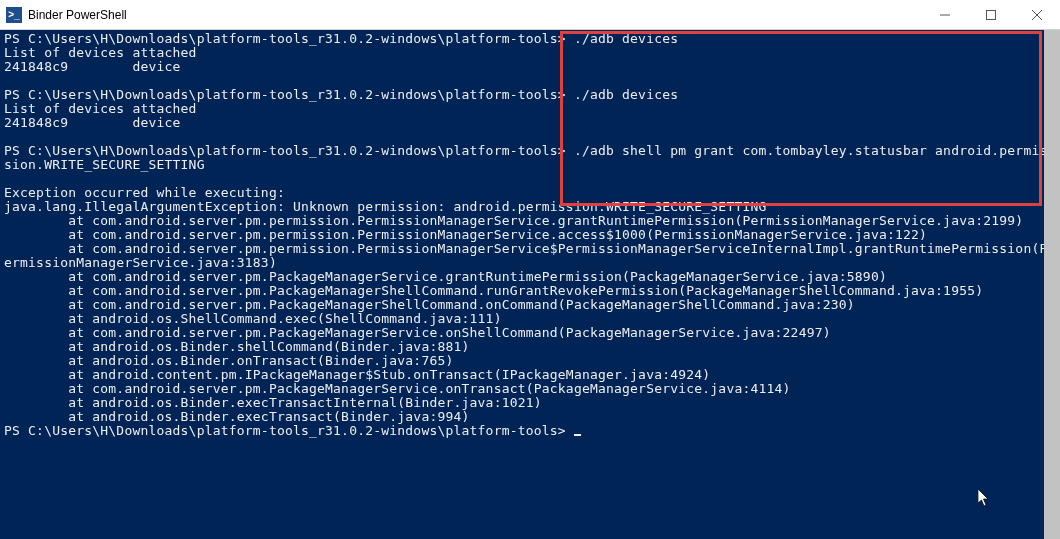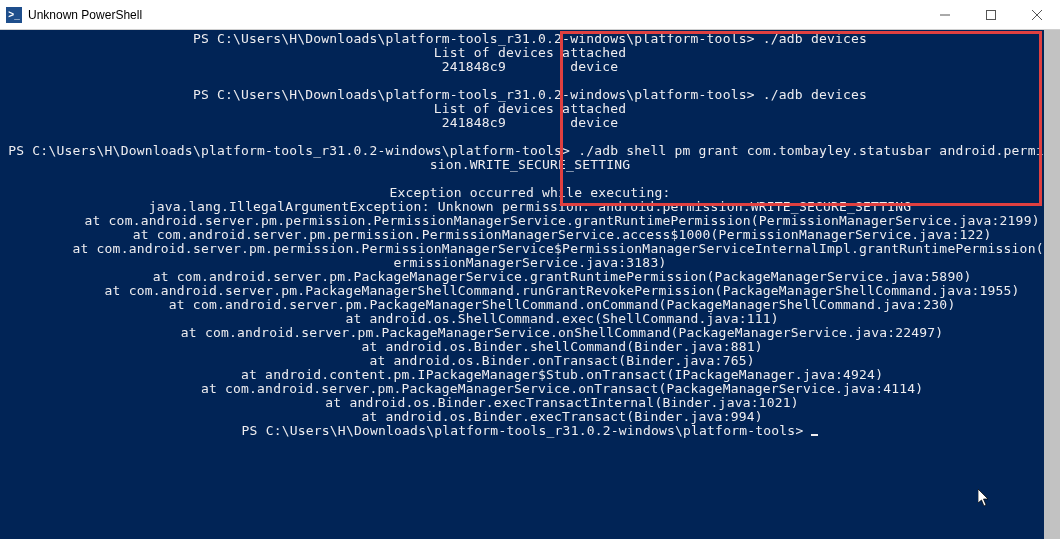--- a/index.html
+++ b/index.html
@@ -40,21 +40,20 @@
     font-size: 12px;
     color: #555;
   }
   .terminal {
     padding: 2px 4px 4px 4px;
     white-space: pre;
     line-height: 14px;
     letter-spacing: 0.2px;
     position: relative;
     height: calc(539px - 30px);
-    text-align: center;
   }
   .cursor {
     display: inline-block;
     width: 7px; height: 2px;
     background: #eeedf0;
     vertical-align: -1px;
   }
   .highlight-box {
     position: absolute;
     border: 3px solid #e04040;
@@ -77,21 +76,21 @@
     width: 12px; height: 18px;
     pointer-events: none;
   }
 </style>
 </head>
 <body>
 
 <div class="titlebar">
   <div class="title-left">
     <span class="ps-icon">&gt;_</span>
-    <span>Unknown PowerShell</span>
+    <span>Binder PowerShell</span>
   </div>
   <div class="winbtns">
     <div class="winbtn">
       <svg width="10" height="10" viewBox="0 0 10 10">
           <line x1="0" y1="5" x2="10" y2="5" stroke="#555" stroke-width="1"></line>
         </svg>
     </div>
     <div class="winbtn">
       <svg width="10" height="10" viewBox="0 0 10 10">
           <rect x="0.5" y="0.5" width="9" height="9" fill="none" stroke="#555" stroke-width="1"></rect>

